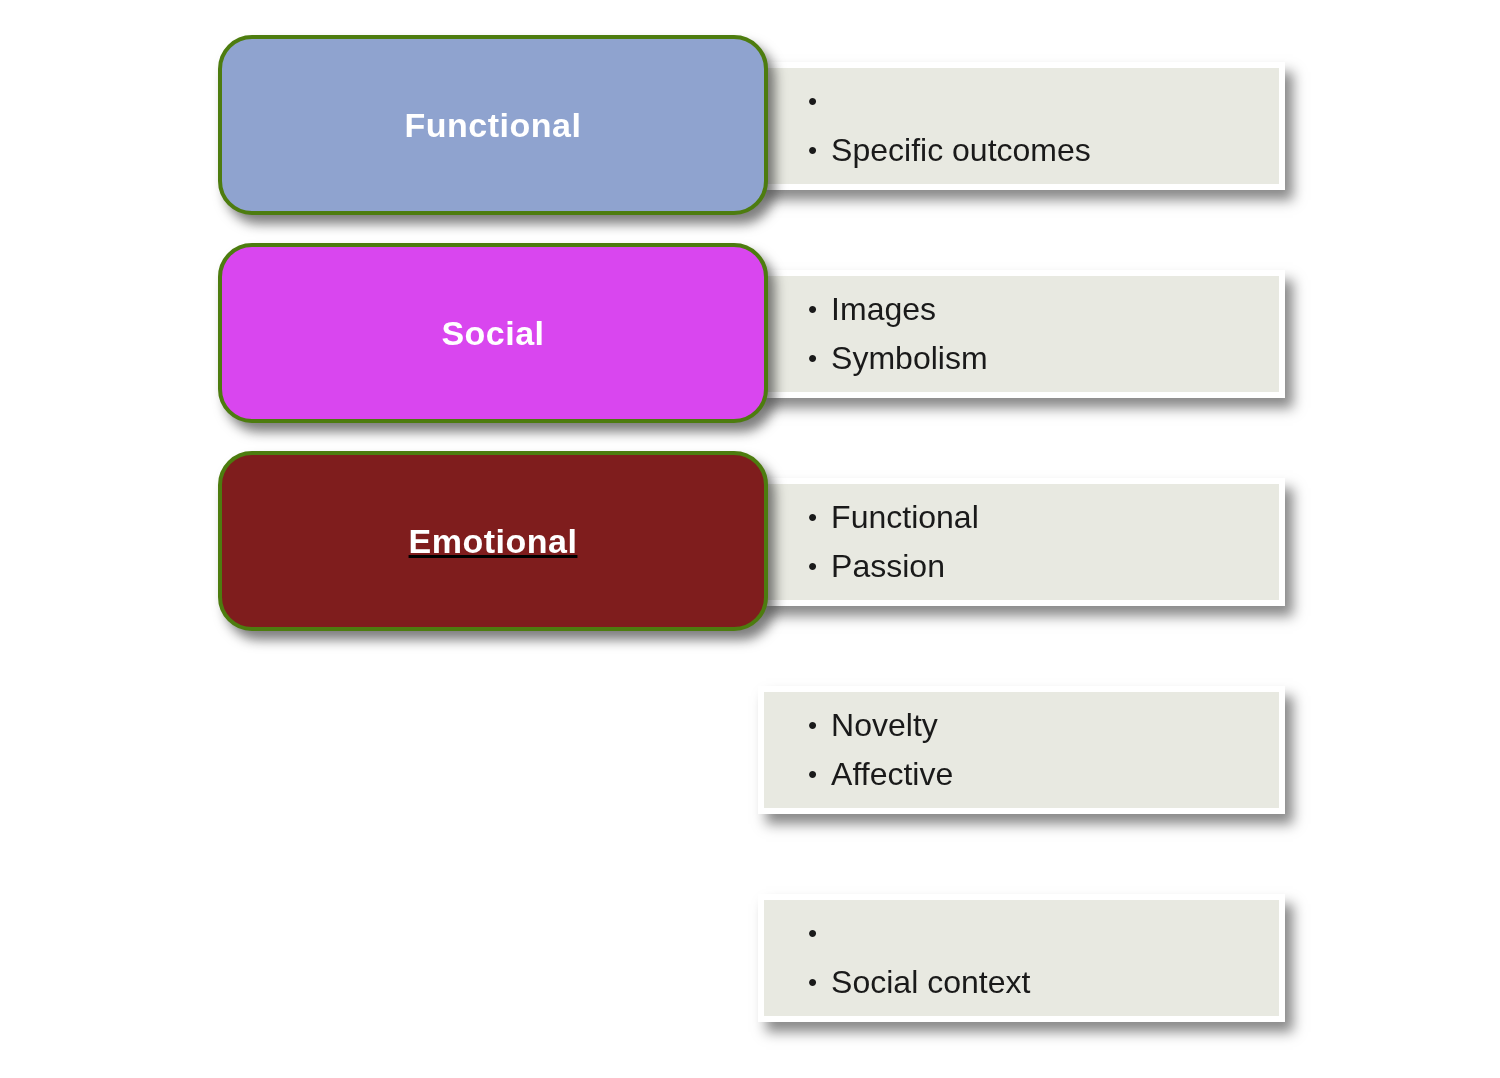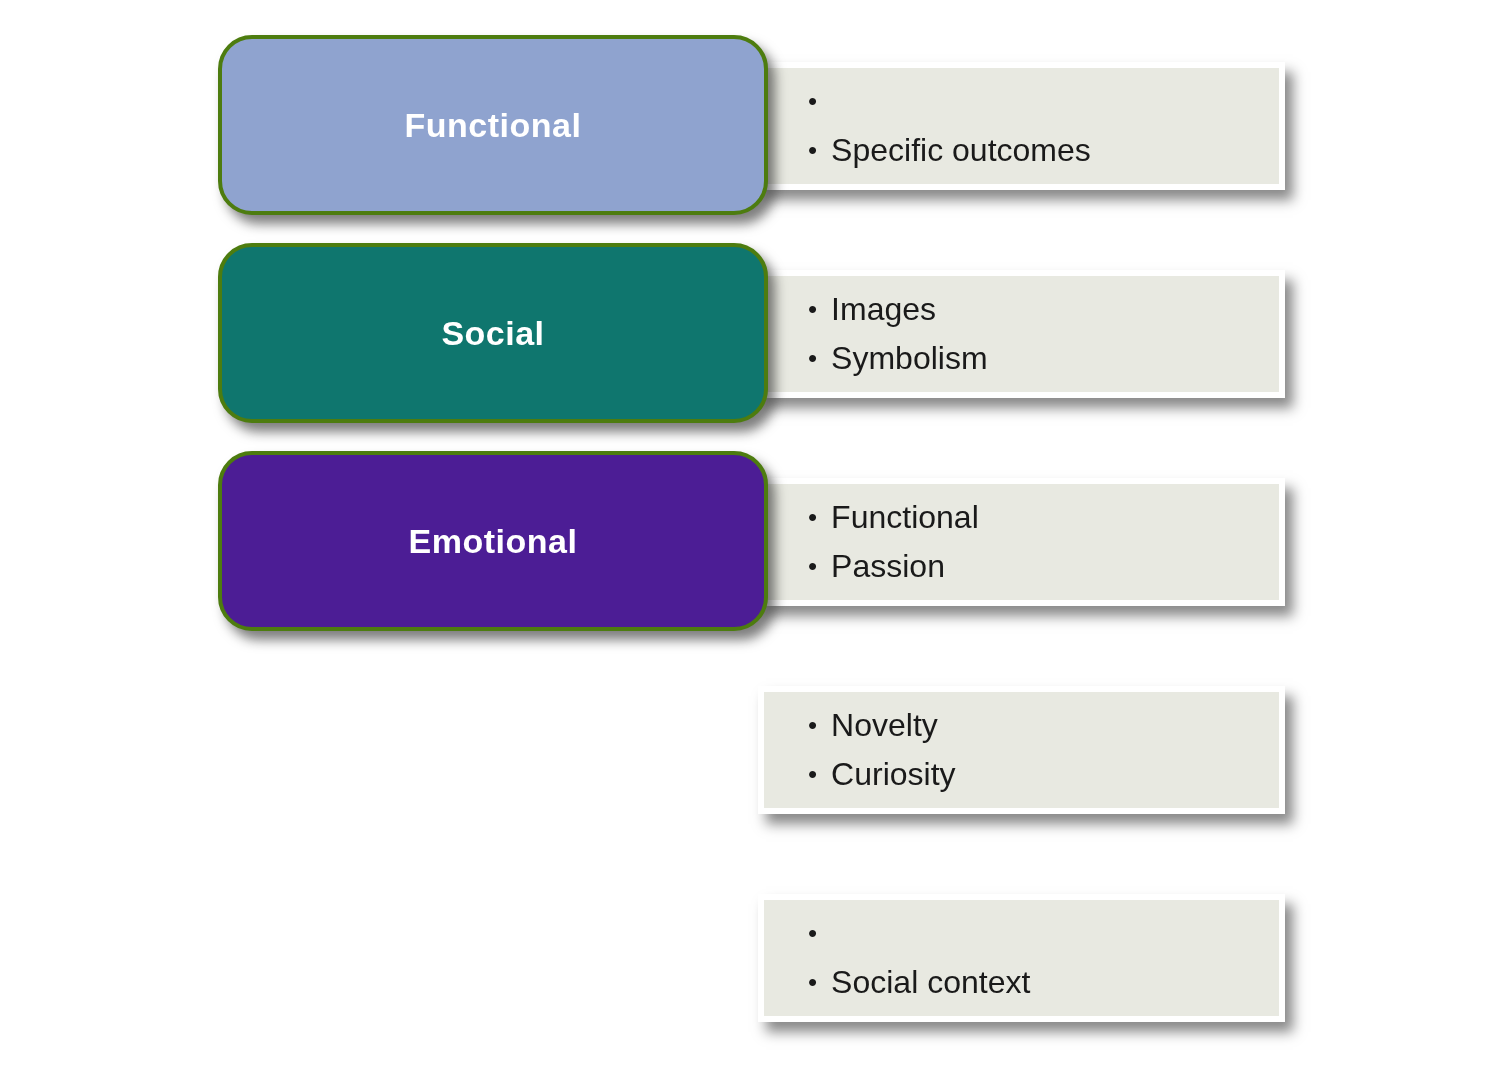--- a/index.html
+++ b/index.html
@@ -70,37 +70,37 @@
         <span class="bullet-dot">•</span>
       </div>
       <div class="bullet-item">
         <span class="bullet-dot">•</span>
         <span>Specific outcomes</span>
       </div>
     </div>
   </div>
 
   <div class="row">
-    <div class="card" style="background-color: #0f766e;">
+    <div class="card" style="background-color: #d946ef;">
       <span class="card-label">Social</span>
     </div>
     <div class="panel" style="background-color: rgb(232, 233, 225);">
       <div class="bullet-item">
         <span class="bullet-dot">•</span>
         <span>Images</span>
       </div>
       <div class="bullet-item">
         <span class="bullet-dot">•</span>
         <span>Symbolism</span>
       </div>
     </div>
   </div>
 
   <div class="row">
-    <div class="card" style="background-color: #4c1d95;">
+    <div class="card" style="background-color: #7f1d1d; text-decoration: underline;">
       <span class="card-label">Emotional</span>
     </div>
     <div class="panel" style="background-color: rgb(232, 233, 225);">
       <div class="bullet-item">
         <span class="bullet-dot">•</span>
         <span>Functional</span>
       </div>
       <div class="bullet-item">
         <span class="bullet-dot">•</span>
         <span>Passion</span>
@@ -109,21 +109,21 @@
   </div>
 
   <div class="row">
     <div class="panel" style="background-color: rgb(232, 233, 225);">
       <div class="bullet-item">
         <span class="bullet-dot">•</span>
         <span>Novelty</span>
       </div>
       <div class="bullet-item">
         <span class="bullet-dot">•</span>
-        <span>Curiosity</span>
+        <span>Affective</span>
       </div>
     </div>
   </div>
 
   <div class="row">
     <div class="panel" style="background-color: rgb(232, 233, 225);">
       <div class="bullet-item">
         <span class="bullet-dot">•</span>
       </div>
       <div class="bullet-item">

